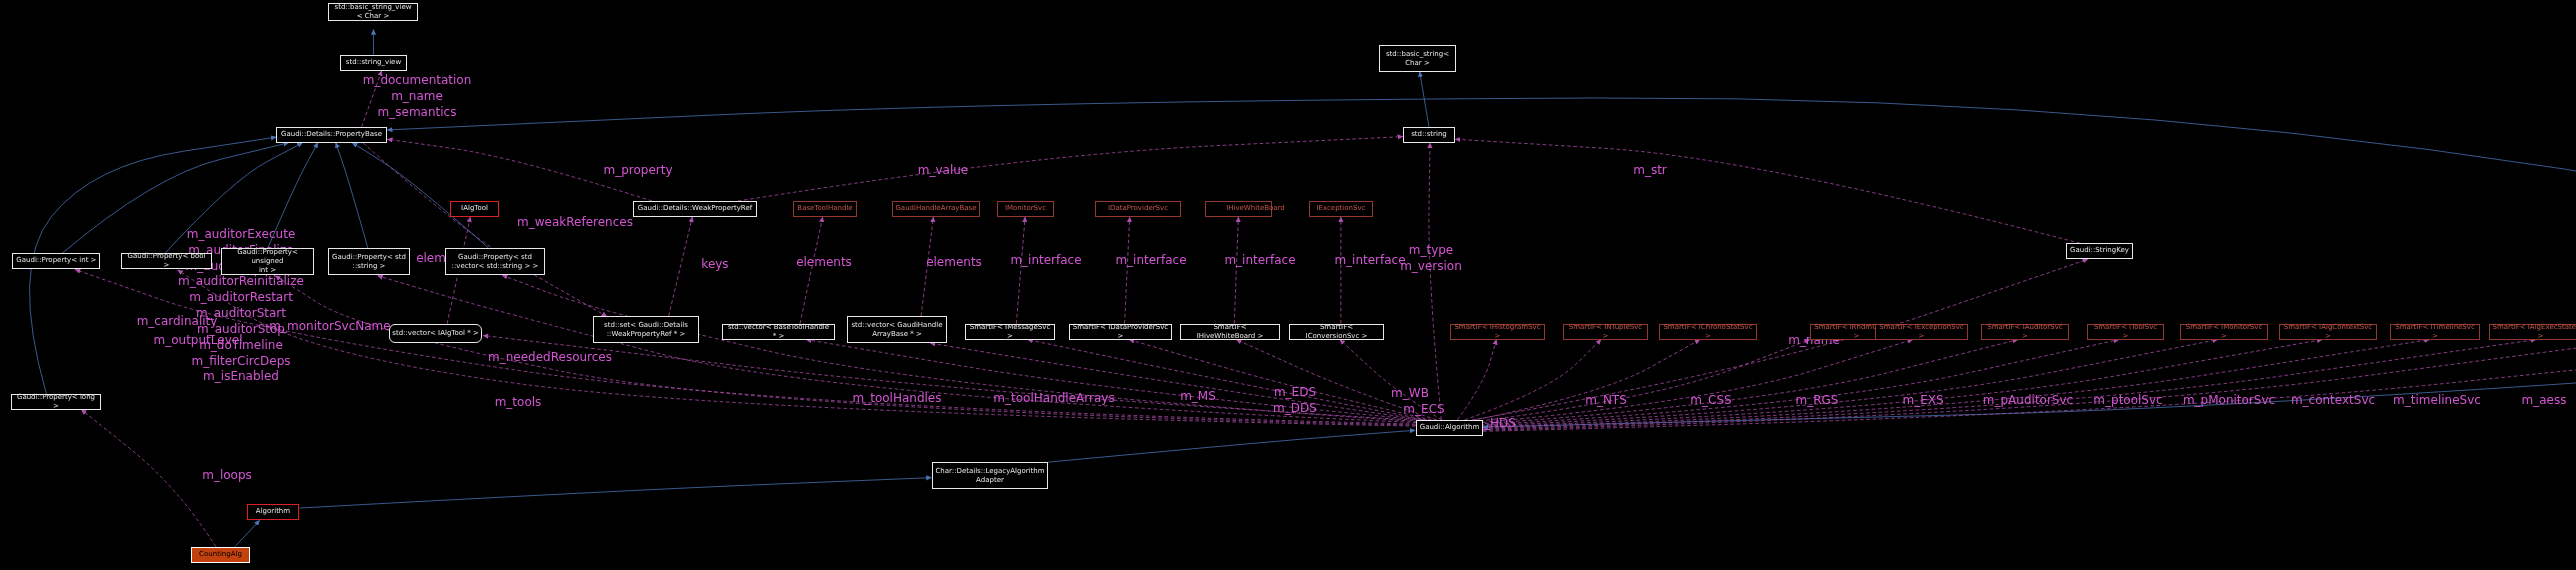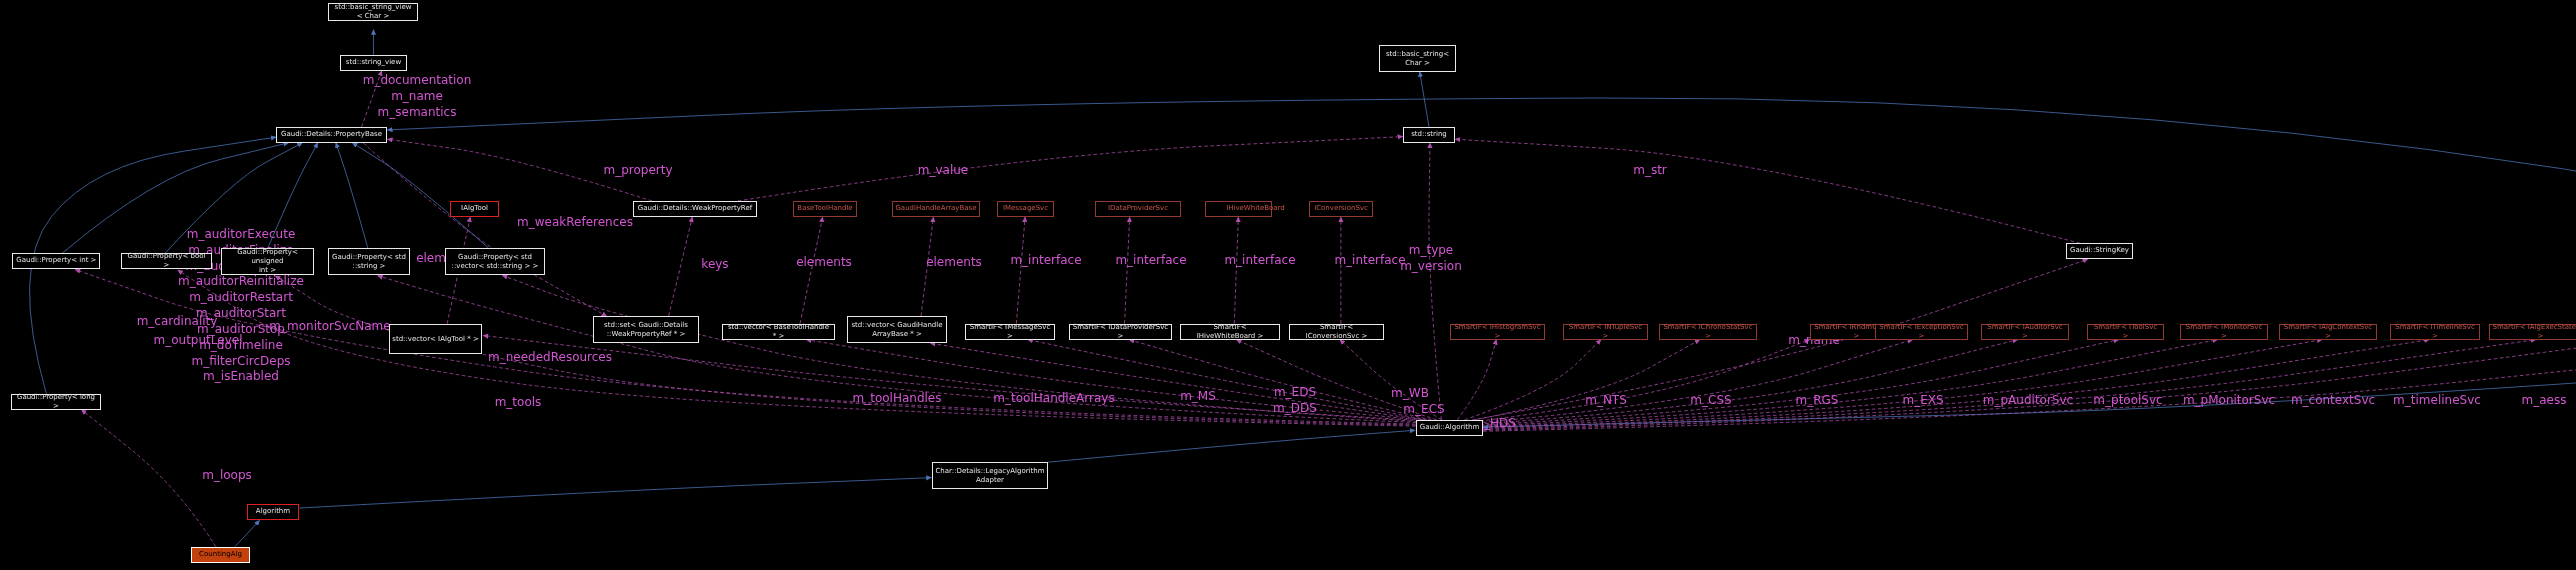--- a/index.html
+++ b/index.html
@@ -144,35 +144,35 @@
 &lt; Char &gt;</div>
     <div class="node" style="left: 340px; top: 55px; width: 67px; height: 15.5px;">std::string_view</div>
     <div class="node" style="left: 276px; top: 127px; width: 111px; height: 15.5px;">Gaudi::Details::PropertyBase</div>
     <div class="node" style="left: 1379px; top: 45px; width: 77px; height: 27px;">std::basic_string&lt;
 Char &gt;</div>
     <div class="node" style="left: 1403px; top: 127px; width: 52px; height: 15.5px;">std::string</div>
     <div class="node redline" style="left: 450px; top: 201px; width: 49px; height: 15.5px;">IAlgTool</div>
     <div class="node" style="left: 633px; top: 201px; width: 124px; height: 15.5px;">Gaudi::Details::WeakPropertyRef</div>
     <div class="node link" style="left: 793px; top: 201px; width: 64px; height: 15.5px;">BaseToolHandle</div>
     <div class="node link" style="left: 892px; top: 201px; width: 88px; height: 15.5px;">GaudiHandleArrayBase</div>
-    <div class="node link" style="left: 997px; top: 201px; width: 57px; height: 15.5px;">IMessageSvc</div>
+    <div class="node link" style="left: 997px; top: 201px; width: 57px; height: 15.5px;">IMonitorSvc</div>
     <div class="node link" style="left: 1095px; top: 201px; width: 86px; height: 15.5px;">IDataProviderSvc</div>
     <div class="node link" style="left: 1205px; top: 201px; width: 67px; height: 15.5px; padding-left: 36px;">IHiveWhiteBoard</div>
-    <div class="node link" style="left: 1309px; top: 201px; width: 64px; height: 15.5px;">IConversionSvc</div>
+    <div class="node link" style="left: 1309px; top: 201px; width: 64px; height: 15.5px;">IExceptionSvc</div>
     <div class="node" style="left: 2066px; top: 243px; width: 67px; height: 15.5px;">Gaudi::StringKey</div>
     <div class="node" style="left: 12.4px; top: 253px; width: 88px; height: 15.5px;">Gaudi::Property&lt; int &gt;</div>
     <div class="node" style="left: 121px; top: 253px; width: 91px; height: 15.5px;">Gaudi::Property&lt; bool &gt;</div>
     <div class="node" style="left: 221px; top: 248px; width: 93px; height: 27px;">Gaudi::Property&lt; unsigned
 int &gt;</div>
     <div class="node" style="left: 328px; top: 248px; width: 82px; height: 27px;">Gaudi::Property&lt; std
 ::string &gt;</div>
     <div class="node" style="left: 445px; top: 248px; width: 100px; height: 27px;">Gaudi::Property&lt; std
 ::vector&lt; std::string &gt; &gt;</div>
     <div class="node" style="left: 11px; top: 394px; width: 90px; height: 15.5px;">Gaudi::Property&lt; long &gt;</div>
-    <div class="node" style="left: 389px; top: 324px; width: 93px; height: 30px;">std::vector&lt; IAlgTool * &gt;</div>
+    <div class="node" style="left: 389px; top: 324px; width: 93px; height: 19px; border-radius: 6px;">std::vector&lt; IAlgTool * &gt;</div>
     <div class="node" style="left: 593px; top: 316px; width: 106px; height: 27px;">std::set&lt; Gaudi::Details
 ::WeakPropertyRef * &gt;</div>
     <div class="node" style="left: 722px; top: 324px; width: 113px; height: 15.5px;">std::vector&lt; BaseToolHandle * &gt;</div>
     <div class="node" style="left: 847px; top: 316px; width: 100px; height: 27px;">std::vector&lt; GaudiHandle
 ArrayBase * &gt;</div>
     <div class="node" style="left: 965px; top: 324px; width: 90px; height: 15.5px;">SmartIF&lt; IMessageSvc &gt;</div>
     <div class="node" style="left: 1069px; top: 324px; width: 103px; height: 15.5px;">SmartIF&lt; IDataProviderSvc &gt;</div>
     <div class="node" style="left: 1180px; top: 324px; width: 100px; height: 15.5px;">SmartIF&lt; IHiveWhiteBoard &gt;</div>
     <div class="node" style="left: 1289px; top: 324px; width: 95px; height: 15.5px;">SmartIF&lt; IConversionSvc &gt;</div>
     <div class="node link" style="left: 1450px; top: 324px; width: 95px; height: 15.5px;">SmartIF&lt; IHistogramSvc &gt;</div>

